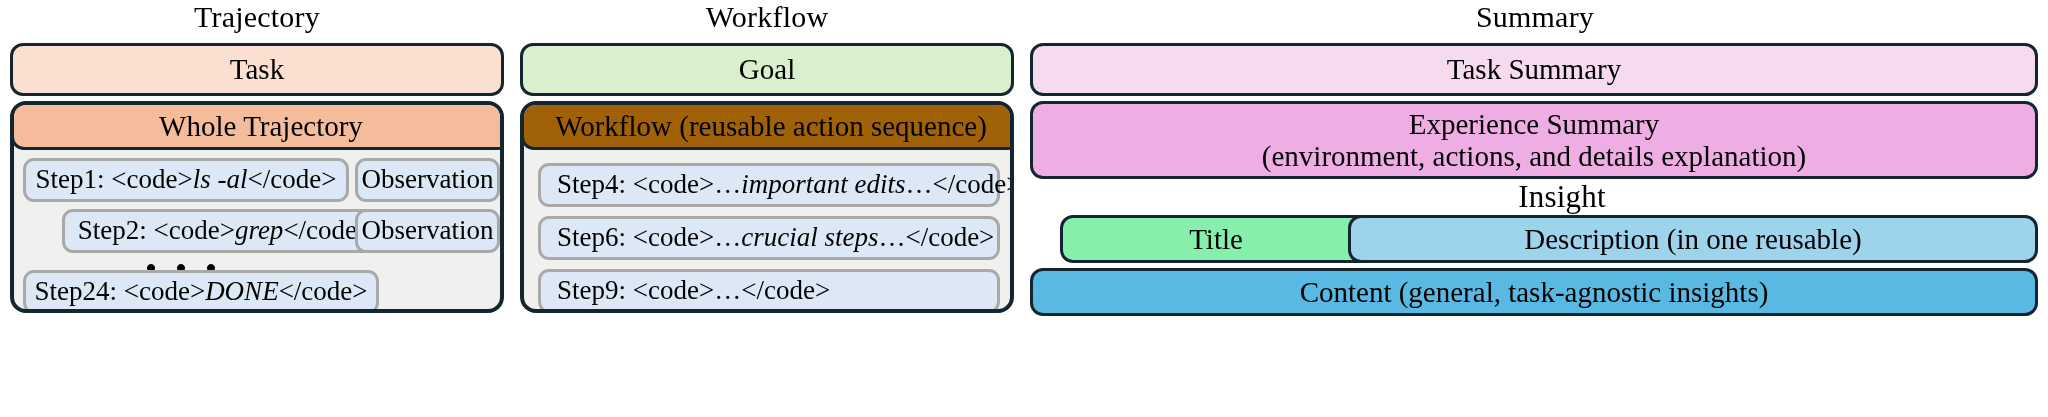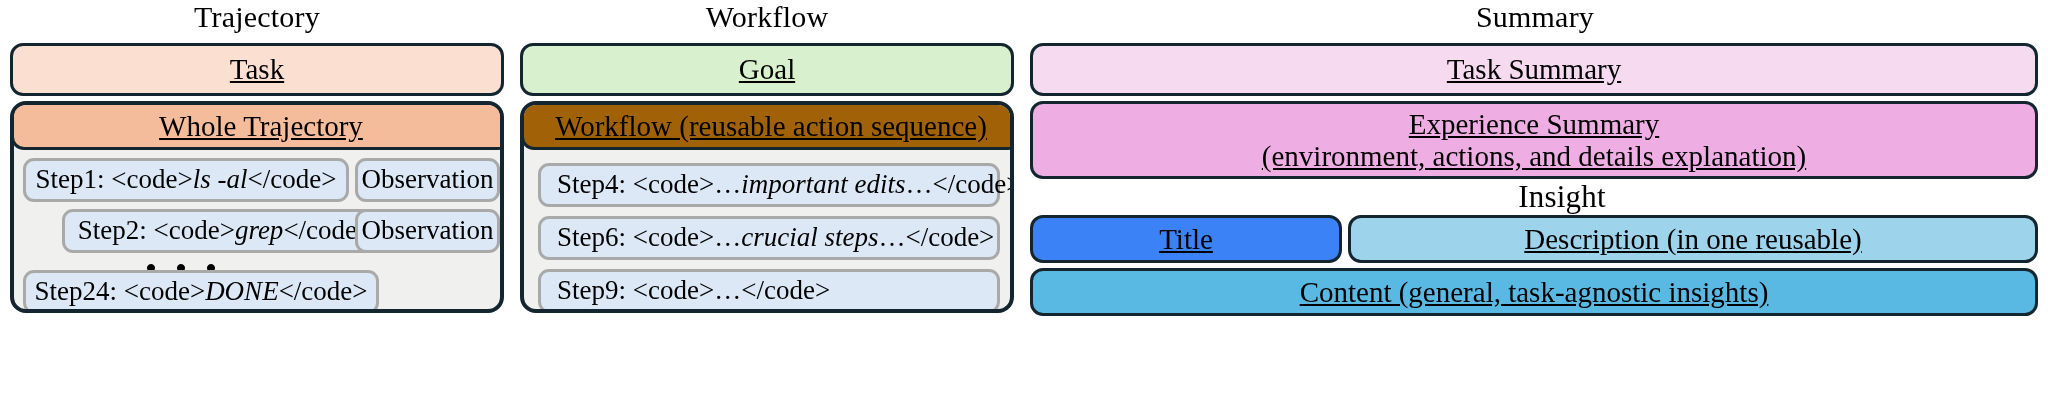--- a/index.html
+++ b/index.html
@@ -37,21 +37,20 @@
     box-sizing:border-box;
     border:3px solid #13252f;
     border-radius:13px;
     display:flex;
     align-items:center;
     justify-content:center;
     text-align:center;
     font-size:29px;
     line-height:1.12;
     white-space:nowrap;
-    text-decoration:underline;
   }
   .bar.wrap{white-space:normal;}
 
   
   .sbox{
     box-sizing:border-box;
     background:#dce8f5;
     border:3px solid #a9a9a9;
     border-radius:11px;
     display:flex;
@@ -77,21 +76,21 @@
 
   
   .c-task{background:#fbe0d2;}
   .c-whole{background:#f4bc9b;}
   
   .c-goal{background:#d8f0cd;}
   .c-wf{background:#a16207;}
   
   .c-tasksum{background:#f6daf0;}
   .c-expsum{background:#eeaee4;}
-  .c-title{background:#3b82f6;}
+  .c-title{background:#86efac;margin-left:30px;}
   .c-desc{background:#9ed3ec;}
   .c-content{background:#59b9e3;}
 </style>
 </head>
 <body>
 
 <div class="canvas">
 
   <div class="col-title" style="left:8px;top:2px;width:498px;">Trajectory</div>
 

